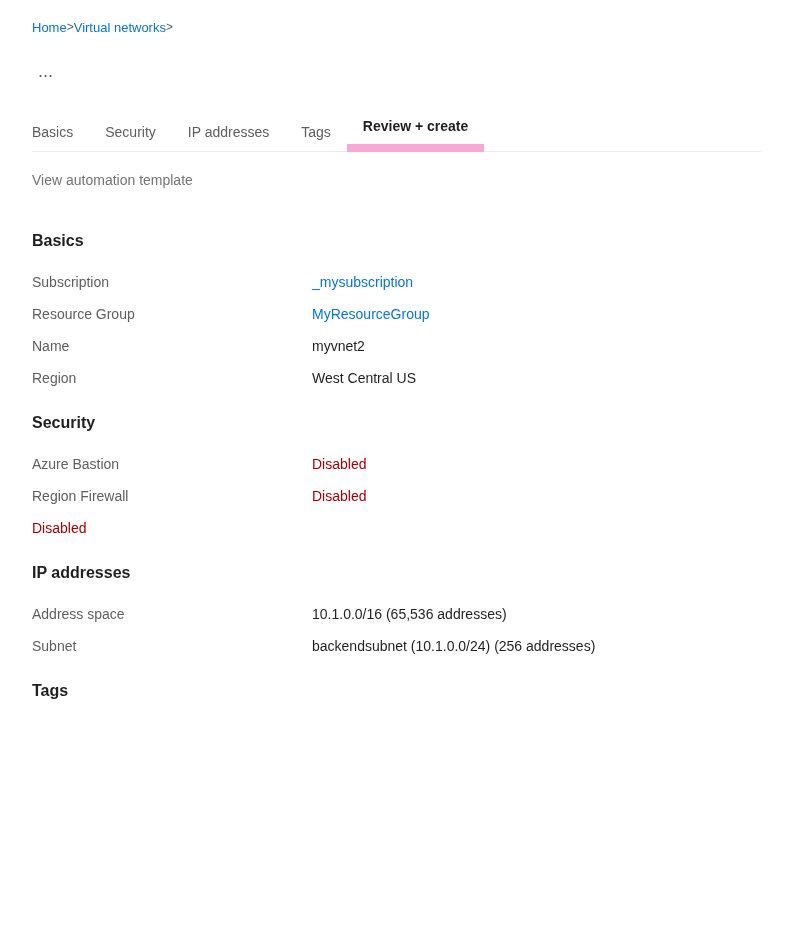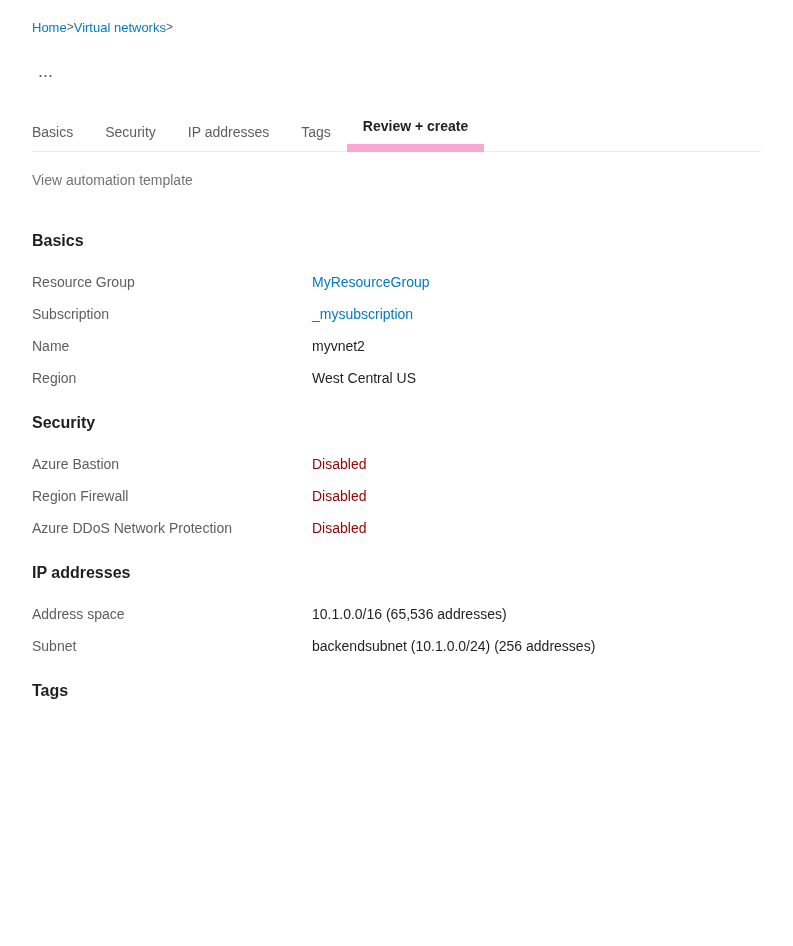--- a/index.html
+++ b/index.html
@@ -168,30 +168,30 @@
   </div>
 
   
   <a class="automation-link">View automation template</a>
 
   
   <div class="section-divider">
     <div class="section-title">Basics</div>
 
     <div class="detail-row">
+      <span class="detail-label">Subscription</span>
+      <span class="detail-value link-style">_mysubscription</span>
+    </div>
+
+    <div class="detail-row">
       <span class="detail-label">Resource Group</span>
       <span class="detail-value link-style">MyResourceGroup</span>
     </div>
 
     <div class="detail-row">
-      <span class="detail-label">Subscription</span>
-      <span class="detail-value link-style">_mysubscription</span>
-    </div>
-
-    <div class="detail-row">
       <span class="detail-label">Name</span>
       <span class="detail-value">myvnet2</span>
     </div>
 
     <div class="detail-row">
       <span class="detail-label">Region</span>
       <span class="detail-value">West Central US</span>
     </div>
   </div>
 
@@ -203,21 +203,20 @@
       <span class="detail-label">Azure Bastion</span>
       <span class="detail-value disabled-style">Disabled</span>
     </div>
 
     <div class="detail-row">
       <span class="detail-label">Region Firewall</span>
       <span class="detail-value disabled-style">Disabled</span>
     </div>
 
     <div class="detail-row">
-      <span class="detail-label">Azure DDoS Network Protection</span>
       <span class="detail-value disabled-style">Disabled</span>
     </div>
   </div>
 
   
   <div class="section-divider" style="margin-top: 20px;">
     <div class="section-title">IP addresses</div>
 
     <div class="detail-row">
       <span class="detail-label">Address space</span>

